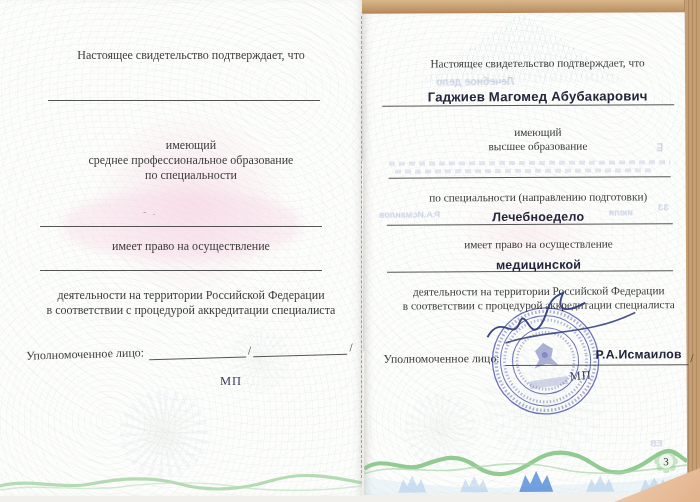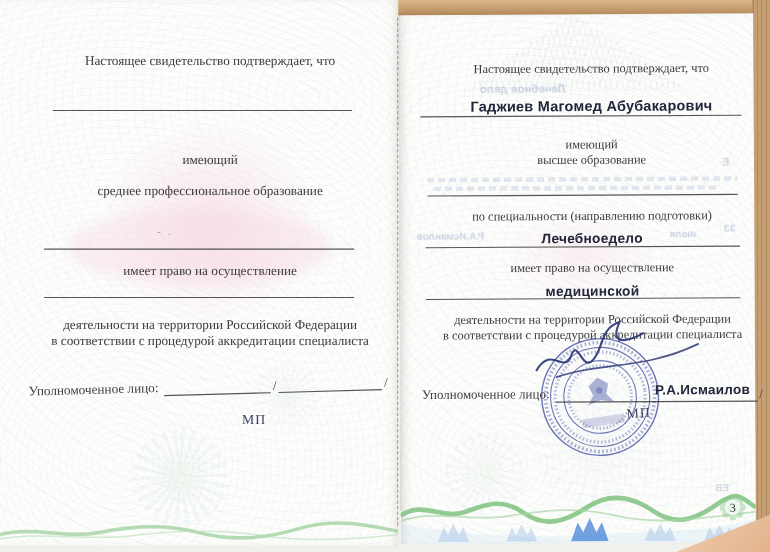--- a/index.html
+++ b/index.html
@@ -110,21 +110,22 @@
     <div class="wm-pink a"></div>
     <div class="wm-pink b"></div>
     <div class="rosette-faint" style="left:120px;top:390px;width:88px;height:88px;"></div>
     <div class="rosette-faint" style="left:230px;top:330px;width:60px;height:60px;opacity:.35;"></div>
 
     <div class="cwrap">
       <div class="t serif12" style="top:48px;">Настоящее свидетельство подтверждает, что</div>
       <div class="u" style="top:100px;left:38px;width:272px;"></div>
 
       <div class="t serif12" style="top:138px;">имеющий</div>
-      <div class="t serif12" style="top:166px;">среднее профессиональное образование</div>
+      <div class="t serif12" style="top:153px;">среднее профессиональное образование</div>
+      <div class="t serif12" style="top:168px;">по специальности</div>
 
       <div style="position:absolute;top:206px;left:133px;font-size:10px;color:rgba(60,60,60,.45);letter-spacing:2px;">- .</div>
       <div class="u" style="top:226px;left:30px;width:282px;"></div>
 
       <div class="t serif12" style="top:239px;">имеет право на осуществление</div>
       <div class="u" style="top:270px;left:30px;width:282px;"></div>
 
       <div class="t serif12" style="top:288px;">деятельности на территории Российской Федерации</div>
       <div class="t serif12" style="top:303px;">в соответствии с процедурой аккредитации специалиста</div>
 

